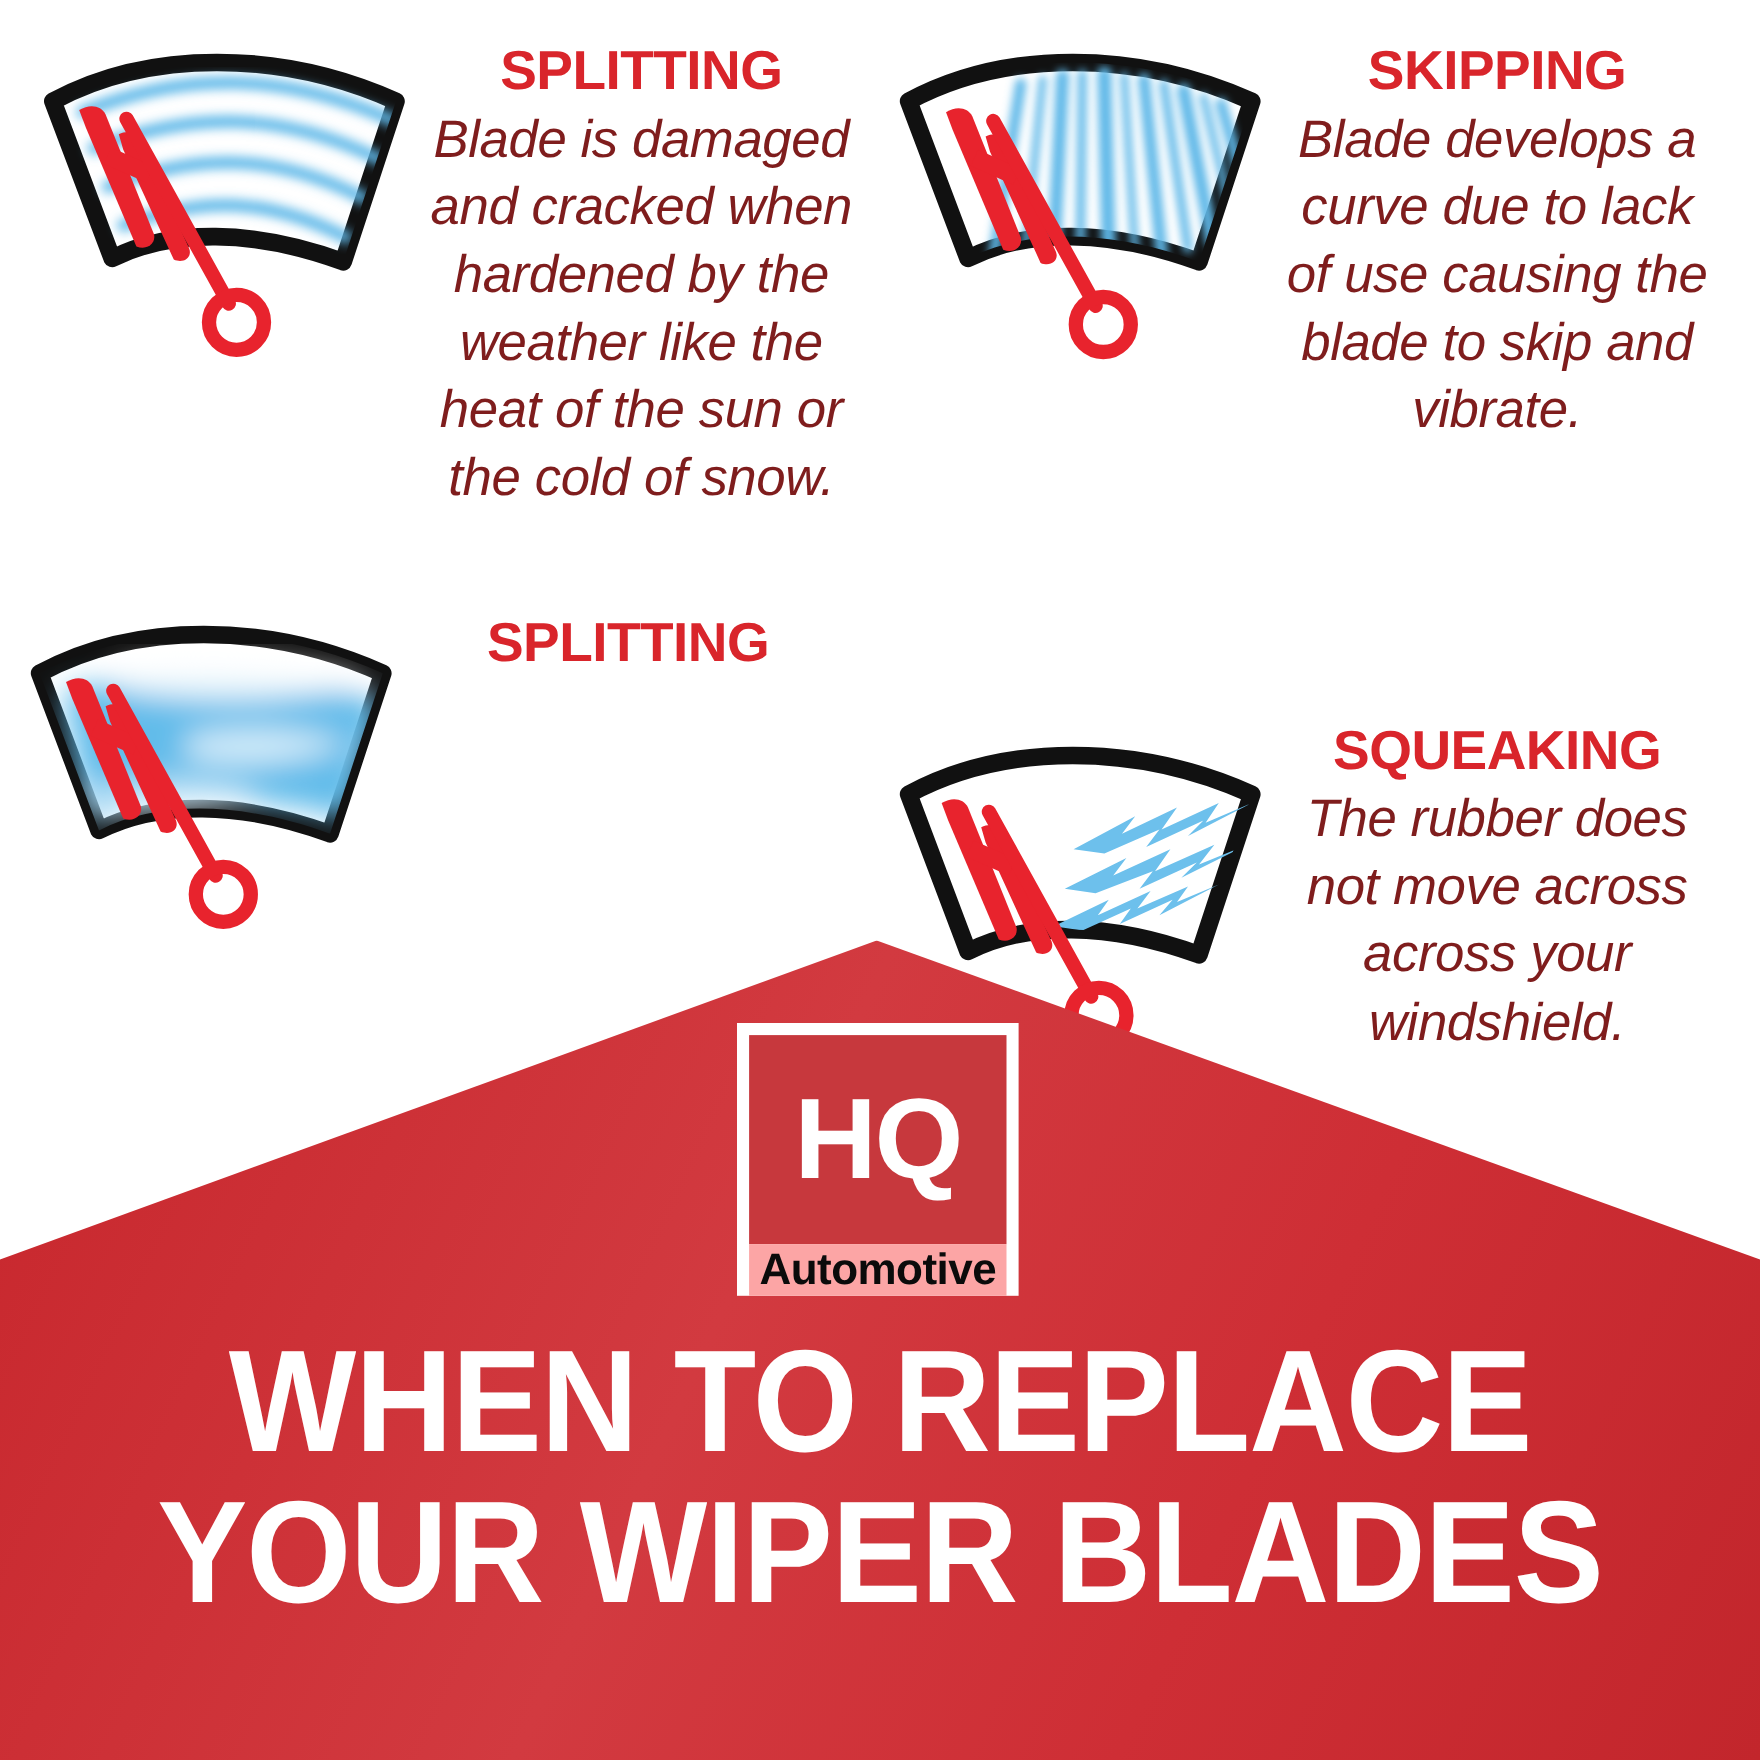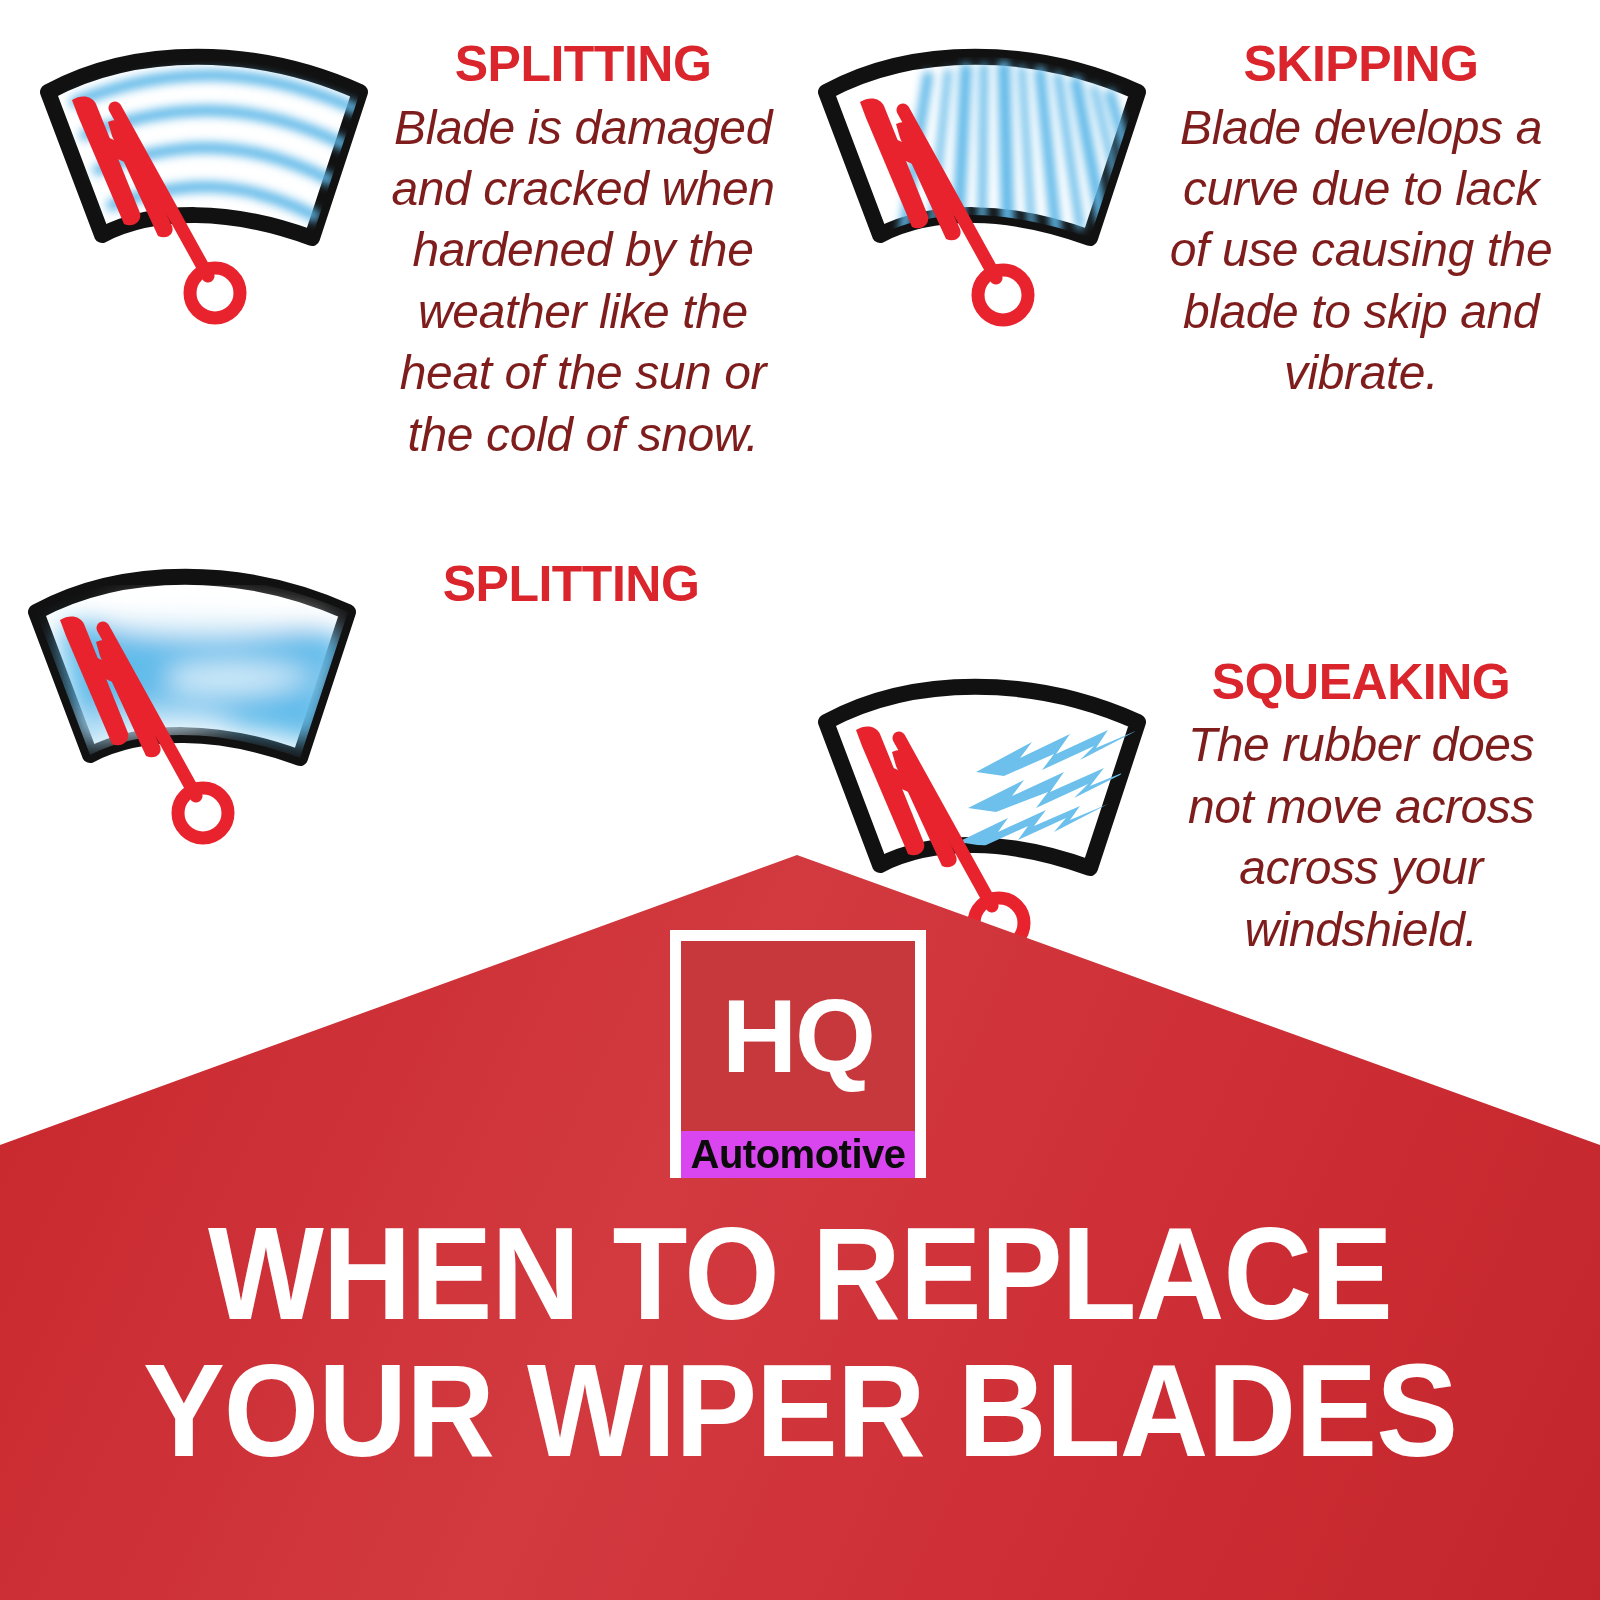--- a/index.html
+++ b/index.html
@@ -90,21 +90,21 @@
   .logo-hq {
     color:#ffffff;
     font-weight:bold;
     font-size:104px;
     line-height:1;
     letter-spacing:-2px;
   }
   .logo-sub {
     width:234px;
     height:47px;
-    background:#d946ef;
+    background:#fca5a5;
     color:#0b0b0b;
     font-weight:bold;
     font-size:40px;
     line-height:47px;
     text-align:center;
     letter-spacing:-0.5px;
   }
 
   
   .headline {

